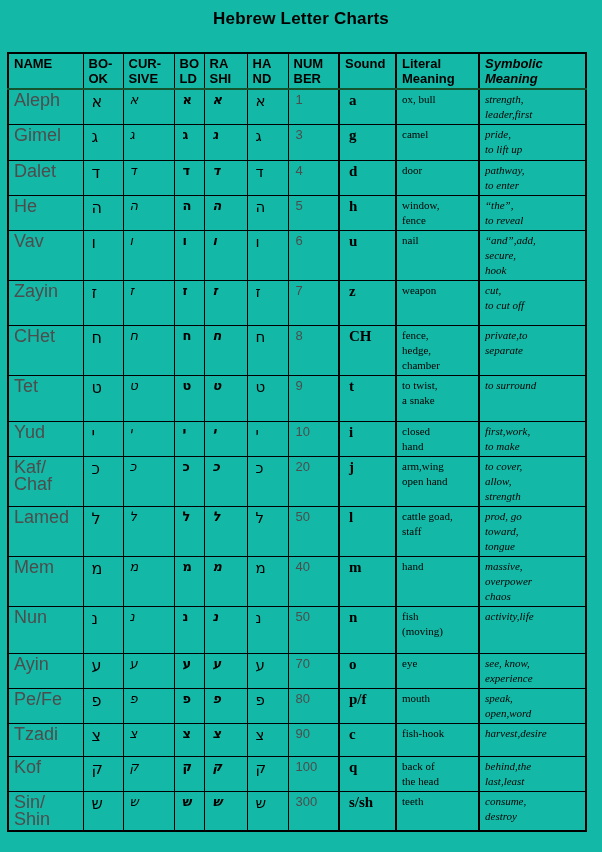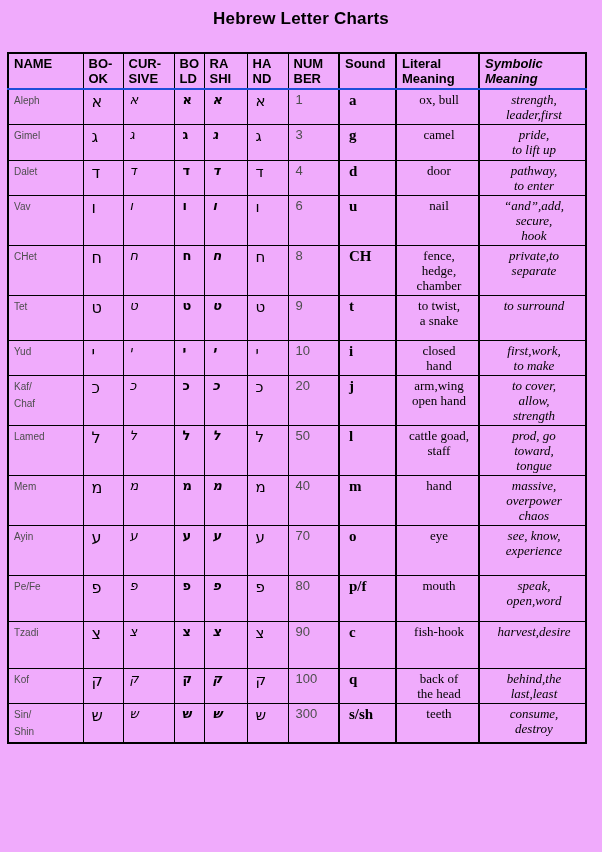--- a/index.html
+++ b/index.html
@@ -1,37 +1,37 @@
 <!DOCTYPE html>
 <html><head>
 <meta charset="utf-8">
 <style>
   html,body{margin:0;padding:0;background:#fff;}
   body{width:602px;height:852px;font-family:"Liberation Sans",sans-serif;}
-  .page{position:relative;width:602px;height:852px;background:#f0abfc;overflow:hidden;}
+  .page{position:relative;width:602px;height:852px;background:#14b8a6;overflow:hidden;}
   .title{position:absolute;top:9px;left:0;width:100%;text-align:center;
          font-size:17px;font-weight:bold;color:#000;letter-spacing:0.2px;}
   table.chart{position:absolute;left:7px;top:52px;width:578px;
               border-collapse:collapse;table-layout:fixed;border:2px solid #000;}
   th,td{border:1px solid #000;vertical-align:top;padding:2px 3px;overflow:hidden;box-sizing:border-box;}
   thead th{font-size:13px;line-height:15px;font-weight:bold;text-align:left;color:#000;
-           white-space:pre-line;padding:2px 2px 2px 5px;border-bottom:2px solid #1d4ed8;height:31px;}
+           white-space:pre-line;padding:2px 2px 2px 5px;border-bottom:2px solid #14532d;height:31px;}
   .col-sound{border-left:2px solid #000 !important;border-right:2px solid #000 !important;}
   .col-symbolic{border-left:2px solid #000 !important;font-style:italic;}
-  .cell-name{font-size:10px;line-height:17px;color:#4d4d4d;white-space:pre-line;padding-left:5px;}
+  .cell-name{font-size:18px;line-height:17px;color:#4d4d4d;white-space:pre-line;padding-left:5px;}
   .cell-letter{font-family:"DejaVu Sans",sans-serif;color:#000;direction:rtl;text-align:left;}
   .cell-book{font-size:16px;padding-left:8px;}
   .cell-cursive{font-size:13px;font-style:italic;font-weight:400;padding-left:6px;}
   .cell-bold{font-size:13px;font-weight:bold;padding-left:8px;}
   .cell-rashi{font-size:13px;font-style:italic;font-weight:600;padding-left:8px;}
   .cell-hand{font-size:15px;padding-left:8px;}
   .cell-number{font-size:13px;color:#4d4d4d;padding-left:7px;}
   .cell-sound{font-family:"Liberation Serif",serif;font-size:15px;font-weight:bold;color:#000;padding-left:9px;}
-  .cell-literal,.cell-symbolic{font-family:"Liberation Serif",serif;font-size:13px;line-height:15px;
-      color:#000;white-space:pre-line;padding:2px 2px 2px 5px;text-align:center;}
+  .cell-literal,.cell-symbolic{font-family:"Liberation Serif",serif;font-size:11px;line-height:15px;
+      color:#000;white-space:pre-line;padding:2px 2px 2px 5px;}
   
   tbody tr:nth-child(1){height:35px}  tbody tr:nth-child(2){height:36px}
   tbody tr:nth-child(3){height:31px}  tbody tr:nth-child(4){height:31px}
   tbody tr:nth-child(5){height:30px}  tbody tr:nth-child(6){height:45px}
   tbody tr:nth-child(7){height:30px}  tbody tr:nth-child(8){height:46px}
   tbody tr:nth-child(9){height:30px}  tbody tr:nth-child(10){height:31px}
   tbody tr:nth-child(11){height:50px} tbody tr:nth-child(12){height:46px}
   tbody tr:nth-child(13){height:47px} tbody tr:nth-child(14){height:30px}
   tbody tr:nth-child(15){height:26px} tbody tr:nth-child(16){height:33px}
   tbody tr:nth-child(17){height:34px} tbody tr:nth-child(18){height:26px}
@@ -113,32 +113,59 @@
     <td class="cell-letter cell-bold">ד</td>
     <td class="cell-letter cell-rashi">ד</td>
     <td class="cell-letter cell-hand">ד</td>
     <td class="cell-number">4</td>
     <td class="cell-sound col-sound">d</td>
     <td class="cell-literal">door</td>
     <td class="cell-symbolic col-symbolic">pathway,
 to enter</td>
   </tr>
         <tr>
+    <td class="cell-name">He</td>
+    <td class="cell-letter cell-book">ה</td>
+    <td class="cell-letter cell-cursive">ה</td>
+    <td class="cell-letter cell-bold">ה</td>
+    <td class="cell-letter cell-rashi">ה</td>
+    <td class="cell-letter cell-hand">ה</td>
+    <td class="cell-number">5</td>
+    <td class="cell-sound col-sound">h</td>
+    <td class="cell-literal">window,
+fence</td>
+    <td class="cell-symbolic col-symbolic">“the”,
+to reveal</td>
+  </tr>
+        <tr>
     <td class="cell-name">Vav</td>
     <td class="cell-letter cell-book">ו</td>
     <td class="cell-letter cell-cursive">ו</td>
     <td class="cell-letter cell-bold">ו</td>
     <td class="cell-letter cell-rashi">ו</td>
     <td class="cell-letter cell-hand">ו</td>
     <td class="cell-number">6</td>
     <td class="cell-sound col-sound">u</td>
     <td class="cell-literal">nail</td>
     <td class="cell-symbolic col-symbolic">“and”,add,
 secure,
 hook</td>
+  </tr>
+        <tr>
+    <td class="cell-name">Zayin</td>
+    <td class="cell-letter cell-book">ז</td>
+    <td class="cell-letter cell-cursive">ז</td>
+    <td class="cell-letter cell-bold">ז</td>
+    <td class="cell-letter cell-rashi">ז</td>
+    <td class="cell-letter cell-hand">ז</td>
+    <td class="cell-number">7</td>
+    <td class="cell-sound col-sound">z</td>
+    <td class="cell-literal">weapon</td>
+    <td class="cell-symbolic col-symbolic">cut,
+to cut off</td>
   </tr>
         <tr>
     <td class="cell-name">CHet</td>
     <td class="cell-letter cell-book">ח</td>
     <td class="cell-letter cell-cursive">ח</td>
     <td class="cell-letter cell-bold">ח</td>
     <td class="cell-letter cell-rashi">ח</td>
     <td class="cell-letter cell-hand">ח</td>
     <td class="cell-number">8</td>
     <td class="cell-sound col-sound">CH</td>
@@ -214,20 +241,33 @@
     <td class="cell-letter cell-rashi">מ</td>
     <td class="cell-letter cell-hand">מ</td>
     <td class="cell-number">40</td>
     <td class="cell-sound col-sound">m</td>
     <td class="cell-literal">hand</td>
     <td class="cell-symbolic col-symbolic">massive,
 overpower
 chaos</td>
   </tr>
         <tr>
+    <td class="cell-name">Nun</td>
+    <td class="cell-letter cell-book">נ</td>
+    <td class="cell-letter cell-cursive">נ</td>
+    <td class="cell-letter cell-bold">נ</td>
+    <td class="cell-letter cell-rashi">נ</td>
+    <td class="cell-letter cell-hand">נ</td>
+    <td class="cell-number">50</td>
+    <td class="cell-sound col-sound">n</td>
+    <td class="cell-literal">fish
+(moving)</td>
+    <td class="cell-symbolic col-symbolic">activity,life</td>
+  </tr>
+        <tr>
     <td class="cell-name">Ayin</td>
     <td class="cell-letter cell-book">ע</td>
     <td class="cell-letter cell-cursive">ע</td>
     <td class="cell-letter cell-bold">ע</td>
     <td class="cell-letter cell-rashi">ע</td>
     <td class="cell-letter cell-hand">ע</td>
     <td class="cell-number">70</td>
     <td class="cell-sound col-sound">o</td>
     <td class="cell-literal">eye</td>
     <td class="cell-symbolic col-symbolic">see, know,

